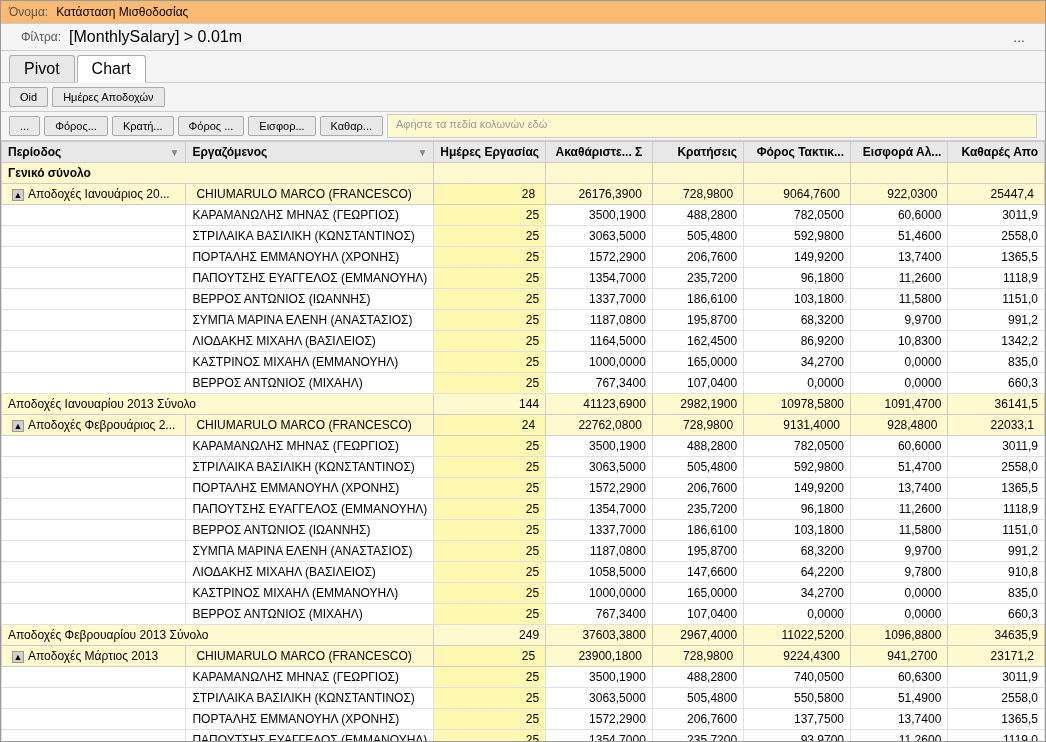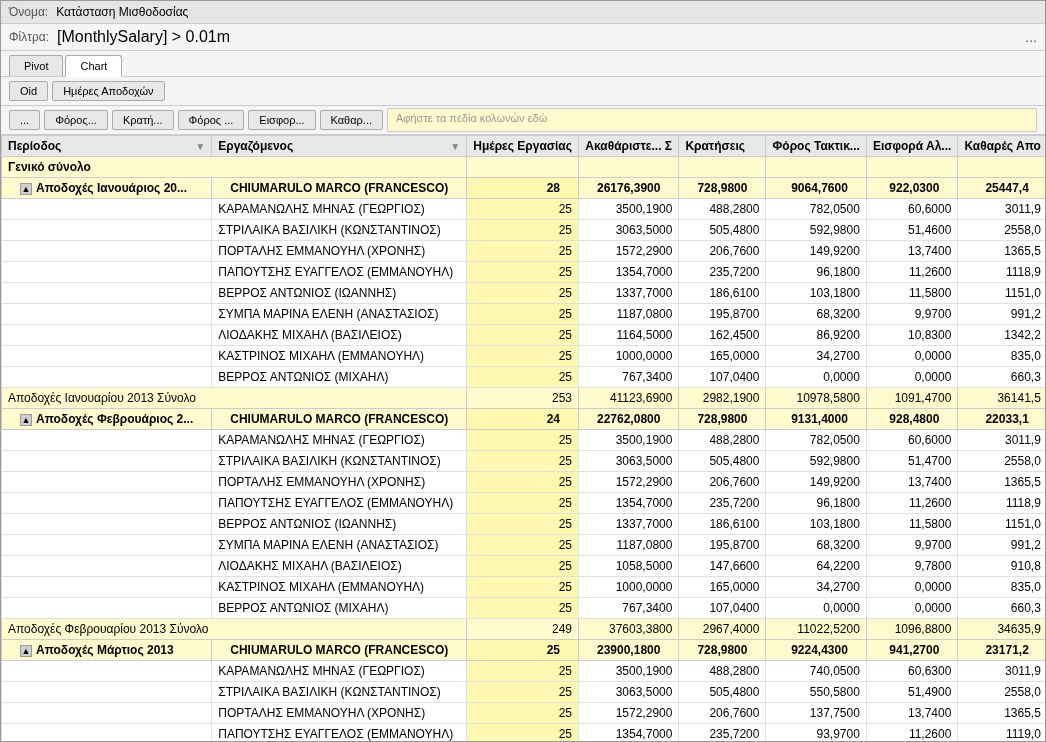--- a/index.html
+++ b/index.html
@@ -15,37 +15,37 @@
       background: #fff;
       border: 1px solid #999;
       display: flex;
       flex-direction: column;
       overflow: hidden;
     }
     .header-row {
       display: flex;
       align-items: center;
       padding: 4px 8px;
-      background: #e5e5e5;
+      background: #fdba74;
       border-bottom: 1px solid #ccc;
       gap: 8px;
     }
     .header-label {
       color: #555;
       font-size: 12px;
       white-space: nowrap;
     }
     .header-value {
       font-size: 12px;
       color: #000;
     }
     .filter-row {
       display: flex;
       align-items: center;
-      padding: 4px 8px;
+      padding: 4px 20px;
       background: #f5f5f5;
       border-bottom: 1px solid #ccc;
       gap: 8px;
     }
     .filter-value {
       font-size: 16px;
       color: #000;
       flex: 1;
     }
     .filter-dots {
@@ -59,21 +59,21 @@
       padding: 4px 8px 0 8px;
       background: #f5f5f5;
       border-bottom: 1px solid #ccc;
       gap: 2px;
     }
     .tab {
       padding: 4px 14px;
       border: 1px solid #aaa;
       background: #e8e8e8;
       cursor: pointer;
-      font-size: 11px;
+      font-size: 16px;
       border-bottom: none;
       border-radius: 3px 3px 0 0;
     }
     .tab.active {
       background: #fff;
       border-bottom: 1px solid #fff;
       z-index: 1;
       margin-bottom: -1px;
     }
     .pivot-area {
@@ -143,23 +143,23 @@
       align-items: center;
       justify-content: space-between;
       gap: 4px;
     }
     th .sort-icon {
       color: #888;
       font-size: 10px;
     }
     .group-header td {
       background: #fffacd;
-      font-weight: bold;
+      font-weight: normal;
       border: 1px solid #ccc;
-      padding: 3px 18px;
+      padding: 3px 10px;
       white-space: nowrap;
     }
     .group-subtotal td {
       background: #fffacd;
       border: 1px solid #ccc;
       padding: 3px 6px;
       white-space: nowrap;
     }
     .data-row td {
       background: #fff;
@@ -253,21 +253,21 @@
                   <span>Εργαζόμενος</span>
                   <span class="sort-icon">▼</span>
                 </div>
               </th>
               <th style="width:90px; text-align:center;">
                 <span>Ημέρες Εργασίας</span>
               </th>
               <th style="width:110px; text-align:center;">
                 <span>Ακαθάριστε... Σ</span>
               </th>
-              <th style="width:100px; text-align:left;">
+              <th style="width:100px; text-align:right;">
                 <span>Κρατήσεις</span>
               </th>
               <th style="width:110px; text-align:right;">
                 <span>Φόρος Τακτικ...</span>
               </th>
               <th style="width:100px; text-align:right;">
                 <span>Εισφορά Αλ...</span>
               </th>
               <th style="width:100px; text-align:right;">
                 <span>Καθαρές Απο</span>
@@ -383,21 +383,21 @@
       <td>ΒΕΡΡΟΣ ΑΝΤΩΝΙΟΣ (ΜΙΧΑΗΛ)</td>
       <td class="highlighted-cell">25</td>
       <td class="numeric-cell">767,3400</td>
       <td class="numeric-cell">107,0400</td>
       <td class="numeric-cell">0,0000</td>
       <td class="numeric-cell">0,0000</td>
       <td class="numeric-cell">660,3</td>
     </tr>
               <tr class="group-subtotal">
       <td colspan="2" style="font-weight:normal;">Αποδοχές Ιανουαρίου 2013 Σύνολο</td>
-      <td class="numeric-cell">253</td>
+      <td class="numeric-cell">144</td>
       <td class="numeric-cell">41123,6900</td>
       <td class="numeric-cell">2982,1900</td>
       <td class="numeric-cell">10978,5800</td>
       <td class="numeric-cell">1091,4700</td>
       <td class="numeric-cell">36141,5</td>
     </tr>
               <tr class="group-header">
       <td>
         <span class="collapse-icon">▲</span>Αποδοχές Φεβρουάριος 2...
       </td>

